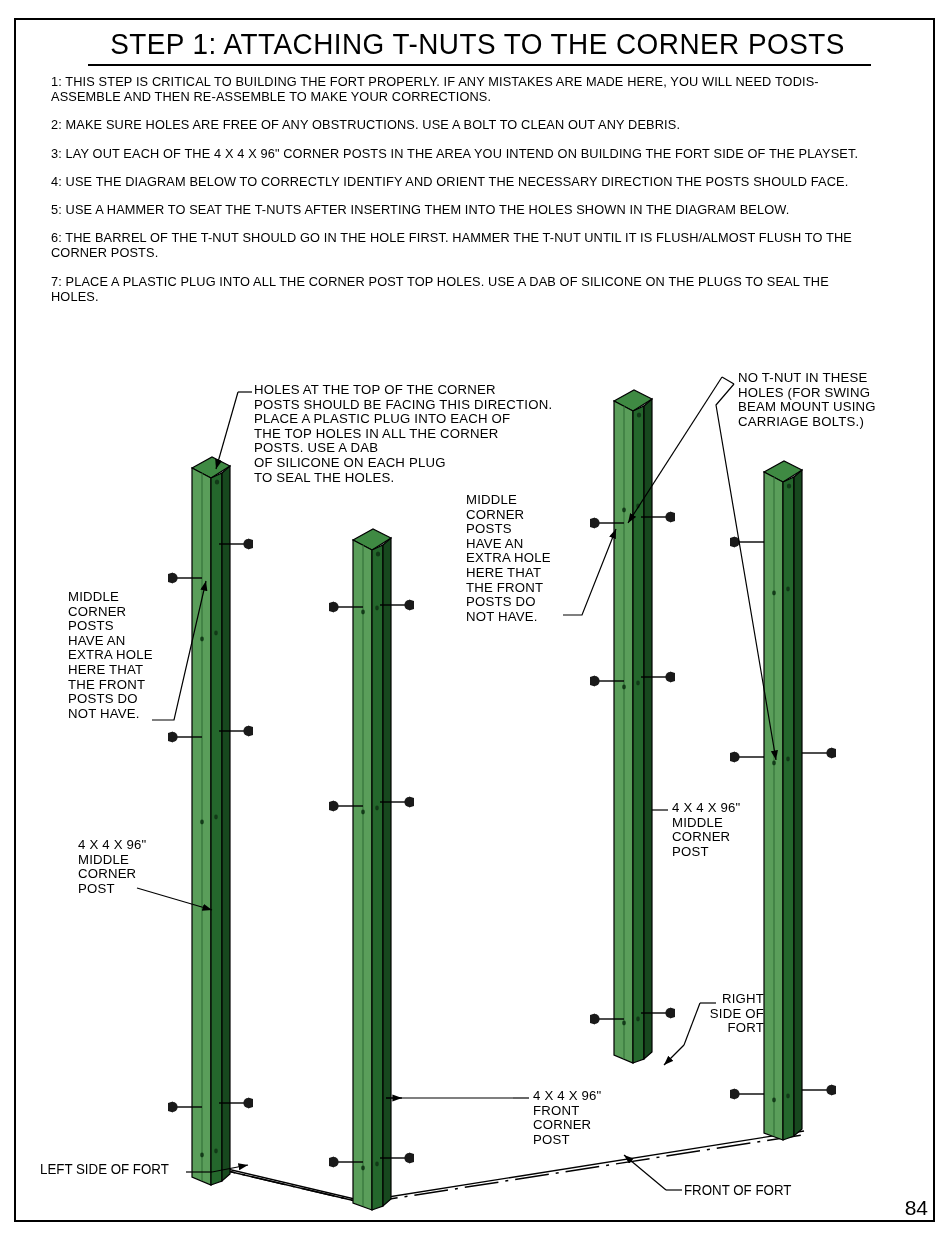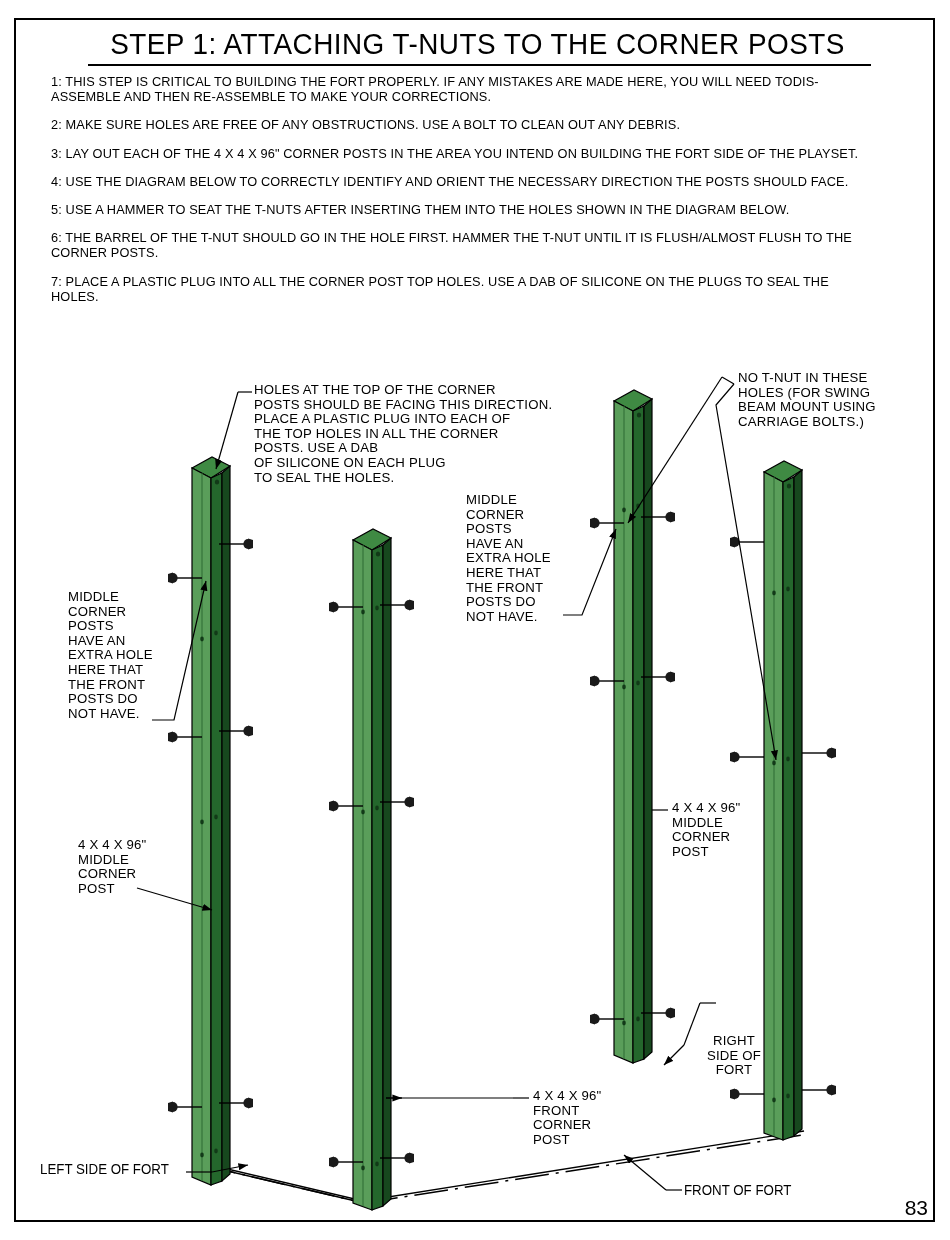--- a/index.html
+++ b/index.html
@@ -22,21 +22,21 @@
         font-family:"Liberation Sans Narrow","Liberation Sans",sans-serif;
         transform:scaleX(.96);transform-origin:left top;letter-spacing:.01em;}
 
   
   .diagram{position:absolute;left:16px;top:365px;width:788px;height:855px;}
   .dsvg{position:absolute;left:0;top:0;}
 
   
   .co{position:absolute;font-family:"Liberation Sans",sans-serif;
       font-size:13.2px;line-height:14.6px;white-space:pre;letter-spacing:.2px;}
-  .co.rt{text-align:center;margin-top:42px;}
+  .co.rt{text-align:right;}
 
   
   .cond{position:absolute;font-size:14px;line-height:15px;white-space:pre;
         font-family:"Liberation Sans Narrow","Liberation Sans",sans-serif;
         transform:scaleX(.95);transform-origin:left top;}
 
   .pageno{position:absolute;right:22px;bottom:20px;font-size:21px;
           font-family:"Liberation Sans Narrow","Liberation Sans",sans-serif;}
 </style>
 </head>
@@ -291,13 +291,13 @@
 FRONT
 CORNER
 POST</div>
   <div class="co rt" style="left:688px;top:627px;width:60px;">RIGHT
 SIDE OF
 FORT</div>
   <div class="cond" style="left:24px;top:797px;">LEFT SIDE OF FORT</div>
   <div class="cond" style="left:668px;top:818px;">FRONT OF FORT</div>
 </div>
 
-<div class="pageno">83</div>
+<div class="pageno">84</div>
 
 </body></html>

